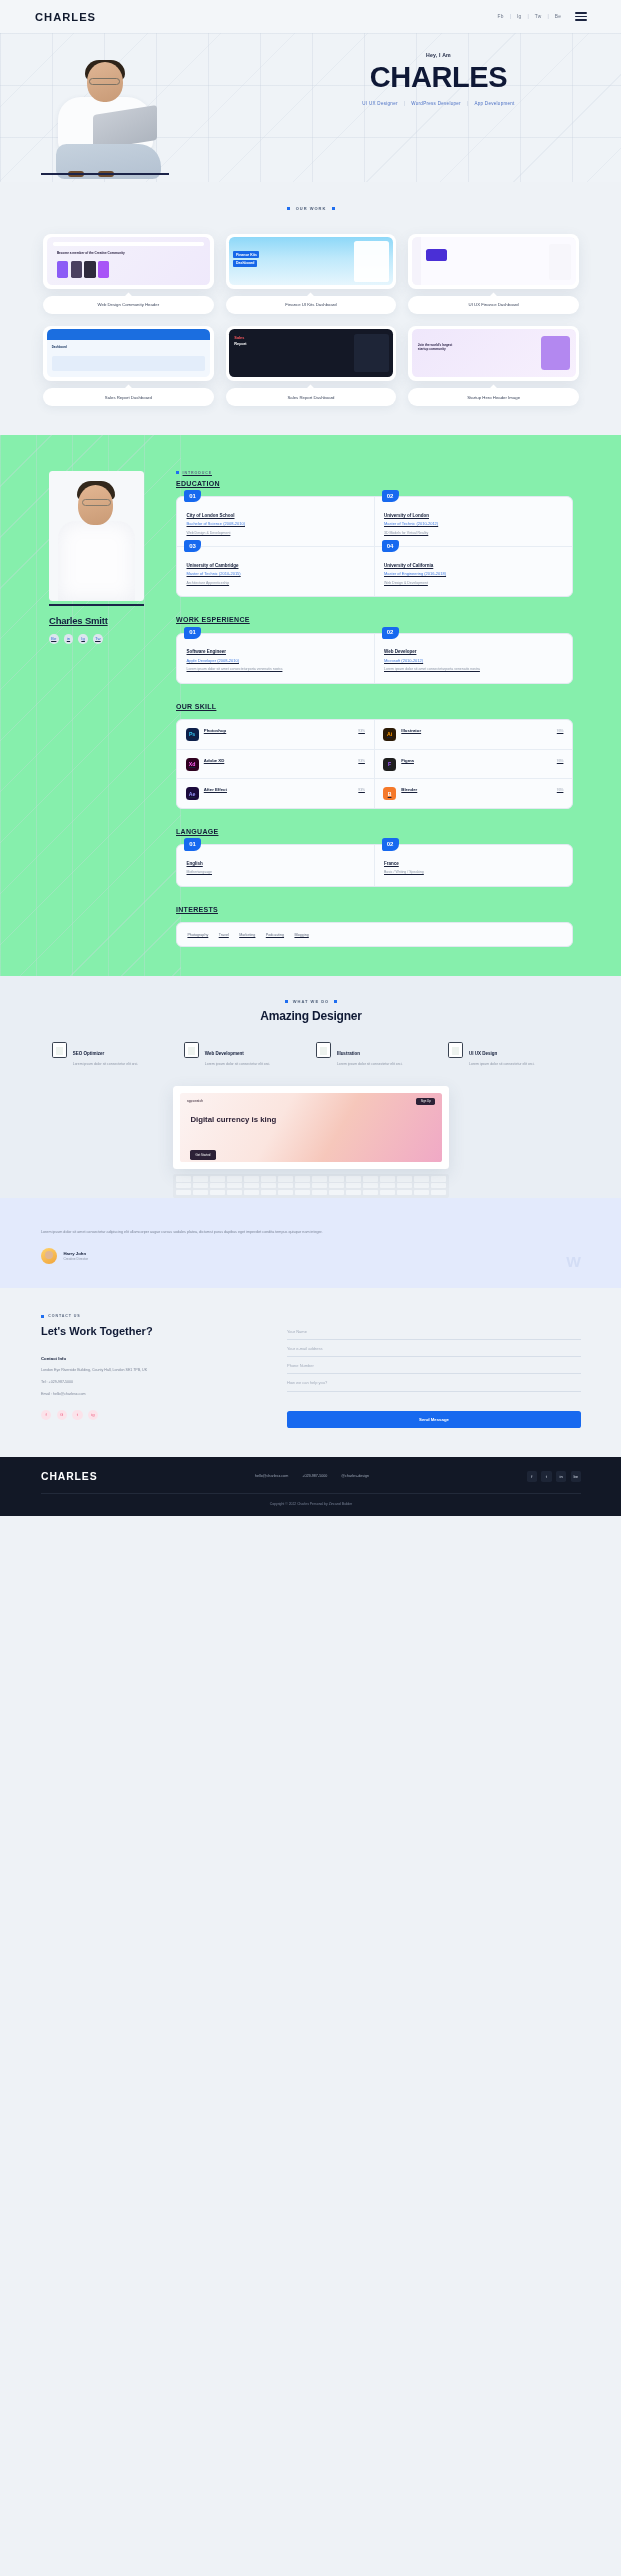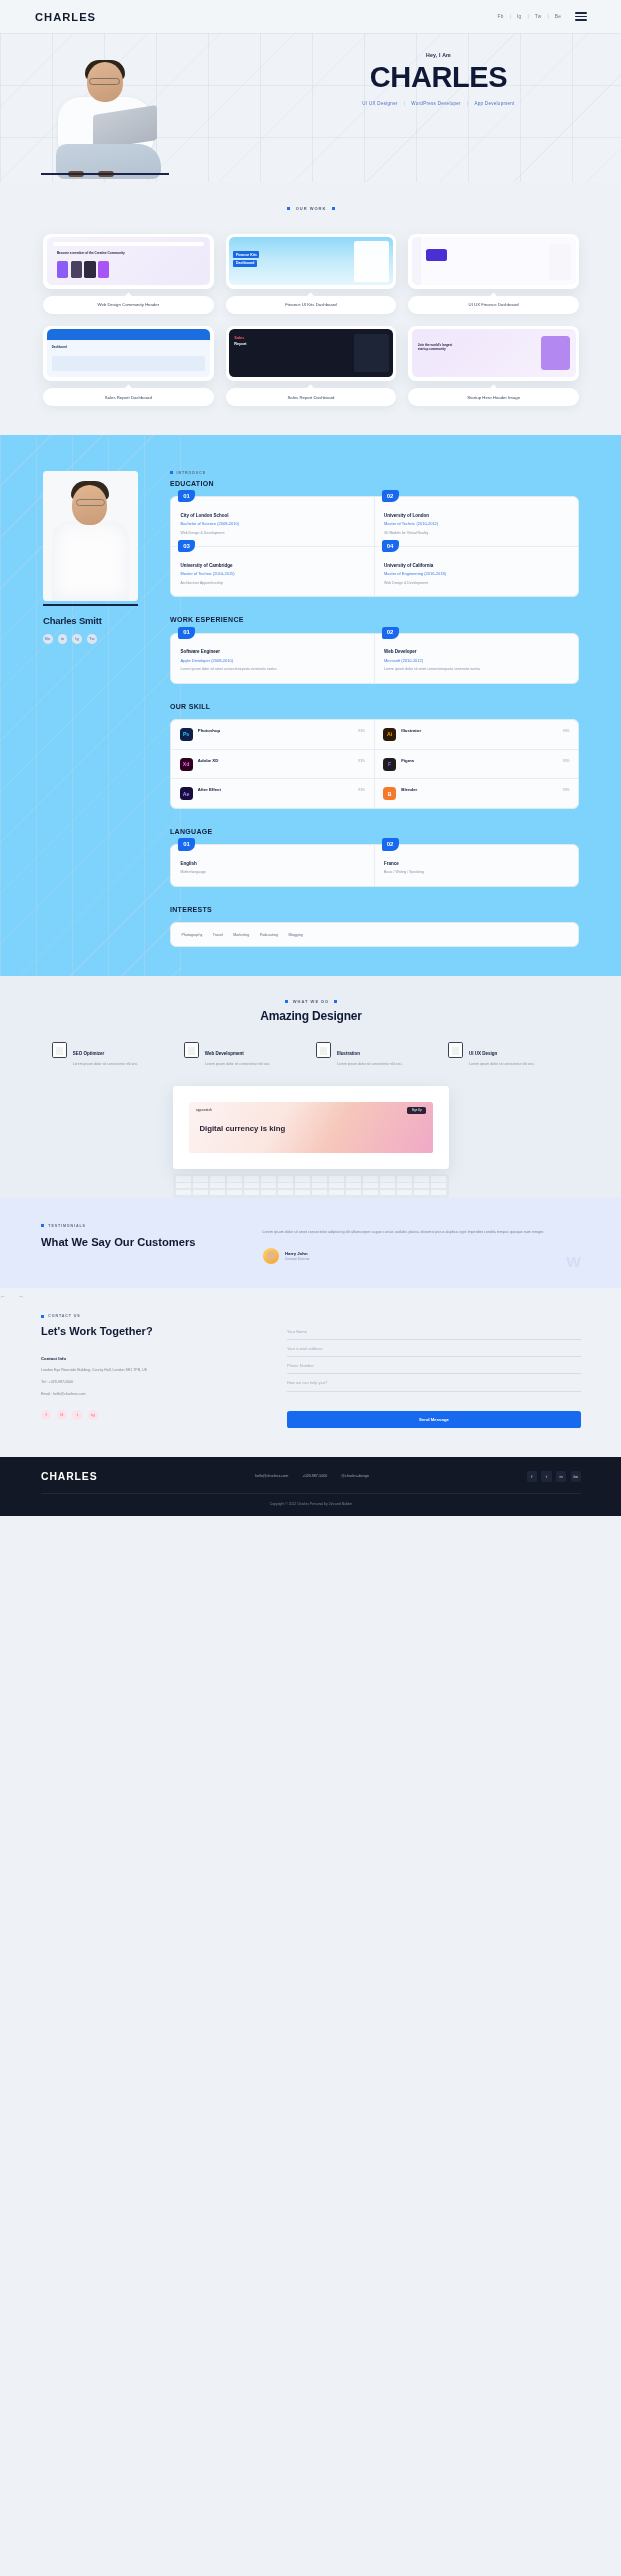--- a/index.html
+++ b/index.html
@@ -96,21 +96,21 @@
   .s5 { background:#141826; }
   .s5 .t{ position:absolute; left:5.2px; top:7px; font-size:3.8px; font-weight:800; color:#ff5a5f;}
   .s5 .t2{ top:13px; color:#fff;}
   .s5 .g{ position:absolute; right:4.3px; top:5.2px; width:35px; bottom:5.2px; background:#1e2537; border-radius:2.6px;}
   
   .s6 { background:linear-gradient(135deg,#efe7fb,#f7f0fd); }
   .s6 .t{ position:absolute; left:6px; top:14px; font-size:3.1px; font-weight:700; color:#2c2348; width:36px;}
   .s6 .ph{ position:absolute; right:5.2px; top:7px; width:29px; bottom:7px; background:#b388f0; border-radius:3.5px;}
 
   
-  .resume { background:#7dd3fc; padding:12px 2px 29px; position:relative; }
+  .resume { background:#86efac; padding:12px 8px 29px; position:relative;text-decoration:underline; }
   .resume .bggrid { position:absolute; left:0; top:0; width:181px; bottom:0;
      background-image:repeating-linear-gradient(135deg, rgba(205,214,226,.30) 0 0.9px, transparent 0.9px 36px),
        linear-gradient(to right, rgba(205,214,226,.30) 0.9px, transparent 0.9px);
      background-size:auto, 36px 36px; }
   .resume-row { display:flex; gap:0; position:relative; }
   .res-left { width:168px; padding-left:41px; padding-top:24px; }
   .port-photo { width:95px; height:130px; border-radius:3.5px; position:relative; background:#f6f8fa; overflow:hidden;}
   .pp-head{ position:absolute; left:29px; top:14px; width:35px; height:40px; border-radius:50% 50% 45% 45%;
             background:linear-gradient(165deg,#e2b housing,#d3a582);background:linear-gradient(165deg,#e3b793,#c99a75); }
   .pp-hair{ position:absolute; left:28px; top:10.4px; width:38px; height:19px; border-radius:19px 19px 7px 7px; background:#33281c;}
@@ -158,21 +158,21 @@
 
   
   .expertise { background:#e9eef4; padding:22.5px 0 0; }
   .exp-grid { width:518px; margin:19px auto 0; display:grid; grid-template-columns:repeat(4,1fr); gap:10.4px;}
   .exp-item { display:flex; gap:6px; }
   .exp-ico { width:14.7px; height:16.4px; border:1px solid #3a4352; border-radius:1.7px; flex:none; position:relative; background:#fff;}
   .exp-ico:after{ content:""; position:absolute; left:2.6px; right:2.6px; top:4.3px; bottom:2.6px; background:#eef3ef; }
   .exp-h { font-size:4.5px; font-weight:700; color:#121c38;}
   .exp-p { font-size:3.5px; color:#8d96a6; line-height:1.7; margin-top:3.5px;}
   .monitor { width:276px; margin:19px auto 0; }
-  .screen { height:83px; border-radius:3.5px; background:#fff; box-shadow:0 5.2px 17.3px rgba(60,80,110,.12); padding:16px; position:relative;}
+  .screen { height:83px; border-radius:3.5px; background:#fff; box-shadow:0 5.2px 17.3px rgba(60,80,110,.12); padding:7px; position:relative;}
   .screen-in { height:100%; border-radius:2.6px; background:linear-gradient(120deg,#fcf3f2 0%,#fbe5df 38%,#f6c7bb 60%,#f0a9c6 100%); position:relative; overflow:hidden;}
   .scr-nav{ position:absolute; left:7px; top:5.2px; font-size:3.1px; color:#6a5a66; font-weight:700;}
   .scr-h { position:absolute; left:10.4px; top:22.5px; width:95px; font-size:7.8px; font-weight:800; color:#2c2136; line-height:1.15;}
   .scr-btn{ position:absolute; left:10.4px; top:57px; background:#2c2136; color:#fff; font-size:2.9px; padding:2.6px 5.2px; border-radius:1.7px;}
   .scr-pill{ position:absolute; right:7px; top:4.3px; background:#2c2136; color:#fff; font-size:2.8px; padding:1.7px 4.3px; border-radius:1.7px;}
   .keyboard { width:276px; margin:4.3px auto 0; height:24px; background:#e3e8ee; border-radius:2.6px;
               display:grid; grid-template-columns:repeat(16,1fr); gap:1.3px; padding:2.6px;}
   .keyboard i{ display:block; background:#f2f5f8; border-radius:0.9px;}
 
   
@@ -594,31 +594,20 @@
         <i></i>
         <i></i>
         <i></i>
         <i></i>
         <i></i>
         <i></i>
     </div>
   </div>
 
   <div class="testi">
-    <div class="testi-left">
-      <div class="t-kick">
-        <span class="sq"></span>
-        <span>TESTIMONIALS</span>
-      </div>
-      <div class="t-title">What We Say Our Customers</div>
-      <div class="t-arrows">
-        <span>←</span>
-        <span>→</span>
-      </div>
-    </div>
     <div class="testi-right">
       <div class="t-quote">Lorem ipsum dolor sit amet consectetur adipiscing elit ullamcorper augue cursus sodales platea, dictumst purus dapibus eget imperdiet condita tempus quisque nam integer.</div>
       <div class="t-person">
         <span class="t-av"></span>
         <span>
           <span class="t-nm" style="display:block">Harry John</span>
           <span class="t-rl" style="display:block">Creative Director</span>
         </span>
       </div>
       <div class="t-w">W</div>

